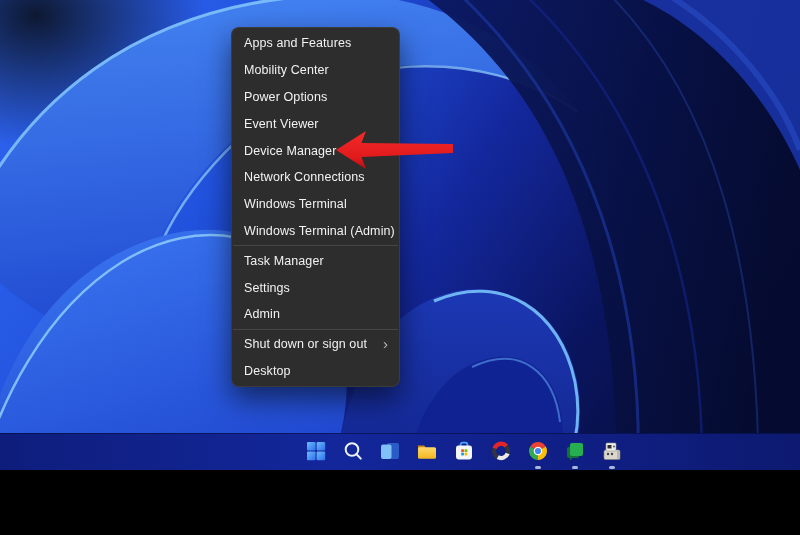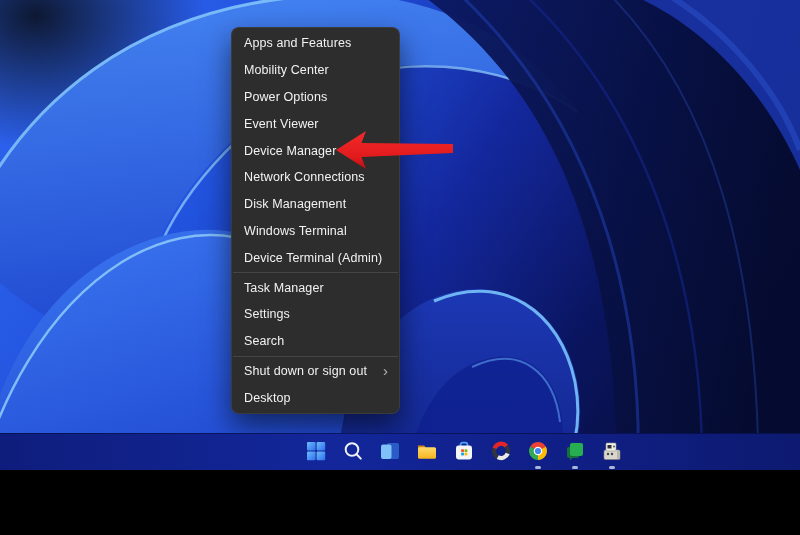--- a/index.html
+++ b/index.html
@@ -115,37 +115,34 @@
     <div class="menu-item">
         <span>Event Viewer</span>
       </div>
     <div class="menu-item">
         <span>Device Manager</span>
       </div>
     <div class="menu-item">
         <span>Network Connections</span>
       </div>
     <div class="menu-item">
-        <span>Disk Management</span>
-      </div>
-    <div class="menu-item">
         <span>Windows Terminal</span>
       </div>
     <div class="menu-item">
-        <span>Device Terminal (Admin)</span>
+        <span>Windows Terminal (Admin)</span>
       </div>
     <div class="sep"></div>
     <div class="menu-item">
         <span>Task Manager</span>
       </div>
     <div class="menu-item">
         <span>Settings</span>
       </div>
     <div class="menu-item">
-        <span>Search</span>
+        <span>Admin</span>
       </div>
     <div class="sep"></div>
     <div class="menu-item">
       <span>Shut down or sign out</span>
       <span class="chev">›</span>
     </div>
     <div class="menu-item">
         <span>Desktop</span>
       </div>
   </div>

